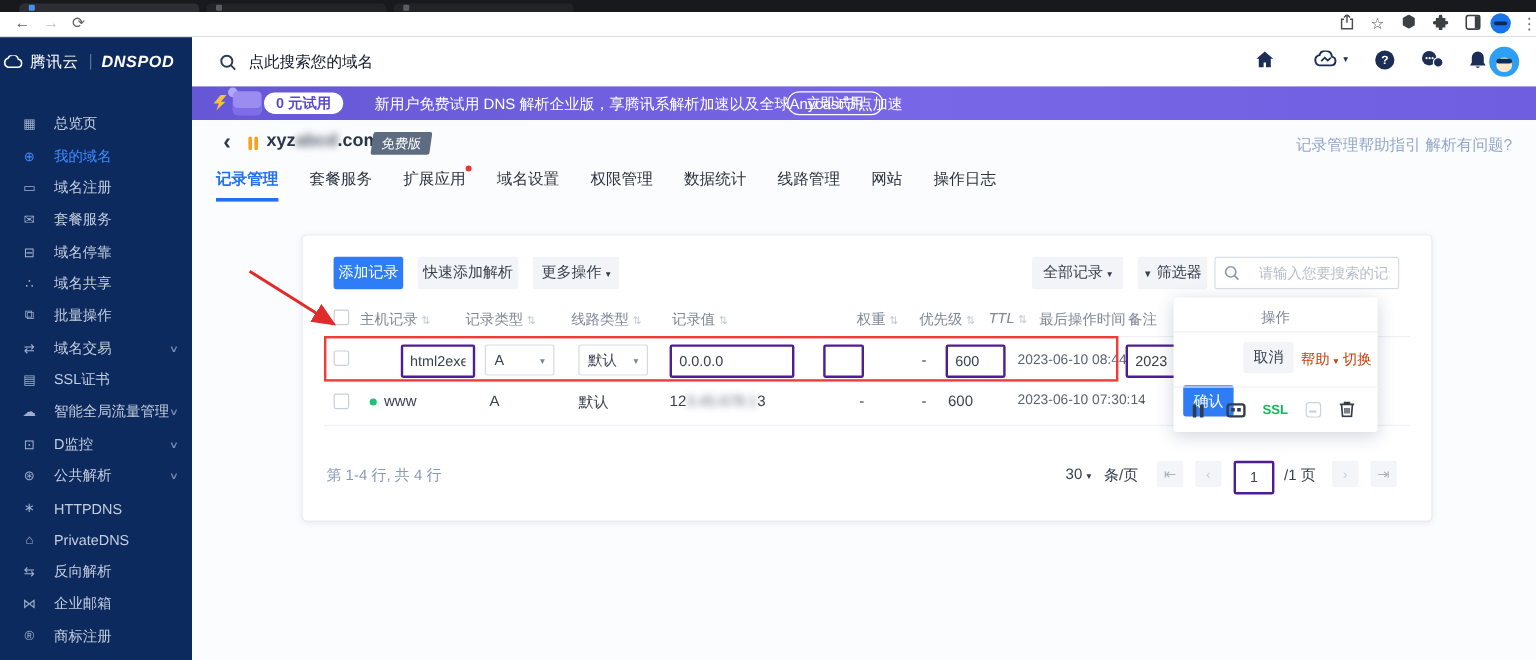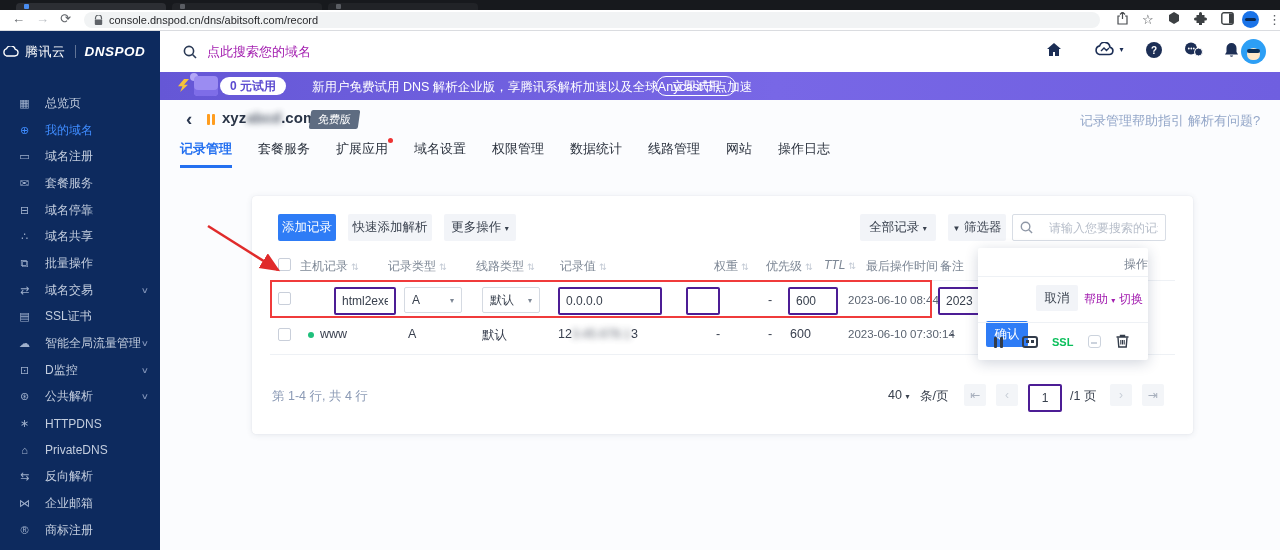--- a/index.html
+++ b/index.html
@@ -30,21 +30,21 @@
   .nav-item { height:26.7px; display:flex; align-items:center; padding:0 12px 0 17px; cursor:pointer; color:#c3cdde; }
   .nav-item .g { width:15px; font-size:11px; text-align:center; color:#9fb0cc; flex:none; }
   .nav-item .lbl { font-size:12px; margin-left:13px; white-space:nowrap; }
   .nav-item.active { color:#3f8cff; }
   .nav-item.active .g { color:#3f8cff; }
   .nav-item .chev { margin-left:auto; font-size:8px; color:#7e91b6; transform:scaleX(1.4); }
 
   
   .topbar { left:160px; top:31px; width:1120px; height:41px; background:#fff; }
   .tsearch { position:absolute; left:23px; top:12px; display:flex; align-items:center; gap:10px; cursor:text; }
-  .tsearch .ph { font-size:13px; color:#a21caf; }
+  .tsearch .ph { font-size:13px; color:#0f172a; }
   .t-ico { position:absolute; top:11px; color:#1c2e55; cursor:pointer; }
   .help-circle { width:16px; height:16px; border-radius:50%; background:#1c2e55; color:#fff; font-size:10px; font-weight:bold; display:flex; align-items:center; justify-content:center; }
   .user-avatar { position:absolute; left:1081px; top:8px; width:25px; height:25px; border-radius:50%; background:#2d9ff5; overflow:hidden; cursor:pointer; }
   .user-avatar .face { position:absolute; left:6px; top:9px; width:13px; height:12px; background:#ffe8c9; border-radius:50% 50% 45% 45%; }
   .user-avatar .shade { position:absolute; left:6px; top:10px; width:13px; height:4px; background:#0c2f56; border-radius:2px; }
 
   
   .banner { left:160px; top:72px; width:1120px; height:28px; background:linear-gradient(90deg,#6557d6 0%,#7867e6 55%,#6f5fe0 100%); overflow:hidden; }
   .mascot-body { position:absolute; left:34px; top:4px; width:24px; height:20px; background:#9b8cf2; border-radius:4px; box-shadow:inset 0 -6px 0 #7e6de8; }
   .mascot-ear { position:absolute; left:30px; top:1px; width:8px; height:8px; background:#b3a7f7; border-radius:50%; }
@@ -85,23 +85,23 @@
 
   .inp { position:absolute; height:26px; border:2px solid #4c1d95; border-radius:2px; font-size:12px; color:#39414e; padding:12px 6px; font-family:inherit; outline:none; background:#fff; }
   .sel { position:absolute; height:26px; border:1px solid #d5dae2; border-radius:2px; font-size:12px; color:#39414e; background:#fff; display:flex; align-items:center; padding:0 7px; cursor:pointer; }
   .sel .caret { margin-left:auto; font-size:8px; color:#7d8795; }
   .cell { position:absolute; font-size:12.5px; color:#3a4150; white-space:nowrap; }
   .time { font-size:11.5px; color:#5a6370; }
   .redbox { position:absolute; left:18px; top:84px; width:662px; height:38px; border:2px solid #f03b3b; z-index:5; pointer-events:none; }
   .statusdot { position:absolute; width:6px; height:6px; border-radius:50%; background:#1fc07c; }
 
   .overlay { position:absolute; left:726px; top:52px; width:170px; height:112px; background:#fff; border-radius:2px; box-shadow:0 3px 14px rgba(25,45,85,.20); z-index:6; }
-  .ov-title { position:absolute; left:0; top:8px; width:100%; text-align:right; font-size:12px; color:#7d8795; }
+  .ov-title { position:absolute; left:0; top:8px; width:100%; text-align:center; font-size:12px; color:#7d8795; }
   .ov-line { position:absolute; left:0; right:0; height:1px; background:#eef1f5; }
-  .ov-link { position:absolute; top:43px; font-size:12px; color:#a21caf; cursor:pointer; white-space:nowrap; }
+  .ov-link { position:absolute; top:43px; font-size:12px; color:#c2410c; cursor:pointer; white-space:nowrap; }
   .pause-ic { position:absolute; left:16px; top:89px; width:9px; height:11px; cursor:pointer; }
   .pause-ic i { position:absolute; top:0; width:3px; height:11px; background:#333c4a; border-radius:1px; }
   .monitor-ic { position:absolute; left:44px; top:88px; width:16px; height:12px; border:2px solid #333c4a; border-radius:3px; cursor:pointer; }
   .monitor-ic::after { content:""; position:absolute; left:2px; top:2px; width:3px; height:3px; background:#333c4a; box-shadow:5px 0 0 #333c4a; }
   .ssl-txt { position:absolute; left:74px; top:88px; font-size:11px; font-weight:bold; color:#0abf5b; cursor:pointer; }
   .note-ic { position:absolute; left:110px; top:87px; width:13px; height:13px; border:1.5px solid #ccd3dd; border-radius:3px; cursor:pointer; }
   .note-ic::after { content:""; position:absolute; left:2px; top:6px; width:6px; height:1.5px; background:#ccd3dd; }
 
   .pg-btn { position:absolute; top:188px; width:22px; height:22px; background:#f3f5f8; border:none; border-radius:2px; color:#a8b0bd; font-size:12px; cursor:pointer; font-family:inherit; line-height:20px; }
   .pg-txt { position:absolute; top:192px; font-size:12.5px; color:#39414e; white-space:nowrap; }
@@ -117,27 +117,20 @@
   <div class="ghost-tab" style="left:328px;width:150px;background:#212327;"></div>
   <div class="favdot" style="left:24px;background:#4a8df0;"></div>
   <div class="favdot" style="left:180px;background:#5a5d63;"></div>
   <div class="favdot" style="left:336px;background:#5a5d63;"></div>
 </div>
 
 <div class="abs btoolbar">
   <span class="nav-glyph" style="left:12px;">←</span>
   <span class="nav-glyph" style="left:36px;color:#bdc1c6;">→</span>
   <span class="nav-glyph" style="left:60px;">⟳</span>
-  <div class="url-pill">
-    <svg width="9" height="11" viewBox="0 0 9 11">
-        <path d="M1.5 4.5V3a3 3 0 016 0v1.5" fill="none" stroke="#5f6368" stroke-width="1.2"></path>
-        <rect x="0.8" y="4.5" width="7.4" height="5.6" rx="1" fill="#5f6368"></rect>
-      </svg>
-    <span class="url-text">console.dnspod.cn/dns/abitsoft.com/record</span>
-  </div>
   <span class="b-ico" style="left:1116px;">
     <svg width="13" height="13" viewBox="0 0 13 13">
         <path d="M4 4H2v8h9V4H9" fill="none" stroke="#494c50" stroke-width="1.2"></path>
         <path d="M6.5 0v7M6.5 0L4 2.5M6.5 0L9 2.5" fill="none" stroke="#494c50" stroke-width="1.2"></path>
       </svg>
   </span>
   <span class="b-ico" style="left:1142px;font-size:13px;">☆</span>
   <span class="b-ico" style="left:1168px;">
     <svg width="12" height="12" viewBox="0 0 12 12">
         <path d="M6 0l5 3v6l-5 3-5-3V3z" fill="#3c4043"></path>
@@ -398,21 +391,21 @@
       <span style="position:absolute;left:138px;top:86px;cursor:pointer;">
         <svg width="13" height="14" viewBox="0 0 13 14">
             <path d="M0.5 3h12M4.5 3V1.5h4V3" fill="none" stroke="#333c4a" stroke-width="1.4"></path>
             <path d="M2 3.5l0.8 9.5h7.4L11 3.5" fill="none" stroke="#333c4a" stroke-width="1.4"></path>
             <path d="M4.8 6v4.5M6.5 6v4.5M8.2 6v4.5" stroke="#333c4a" stroke-width="1.1"></path>
           </svg>
       </span>
     </div>
 
     <span class="pg-txt" style="left:20px;color:#8b9ab5;">第 1-4 行, 共 4 行</span>
-    <span class="pg-txt" style="left:636px;cursor:pointer;"><span>40</span> <span style="font-size:8px;">▾</span></span>
+    <span class="pg-txt" style="left:636px;cursor:pointer;"><span>30</span> <span style="font-size:8px;">▾</span></span>
     <span class="pg-txt" style="left:668px;">条/页</span>
     <button class="pg-btn" style="left:712px;">⇤</button>
     <button class="pg-btn" style="left:744px;color:#c9cfd8;">‹</button>
     <input class="inp" style="left: 776px; top: 188px; width: 34px; height: 23px; text-align: center;" value="1">
     <span class="pg-txt" style="left:818px;">/1 页</span>
     <button class="pg-btn" style="left:858px;color:#c9cfd8;">›</button>
     <button class="pg-btn" style="left:890px;">⇥</button>
   </div>
 </div>
 

